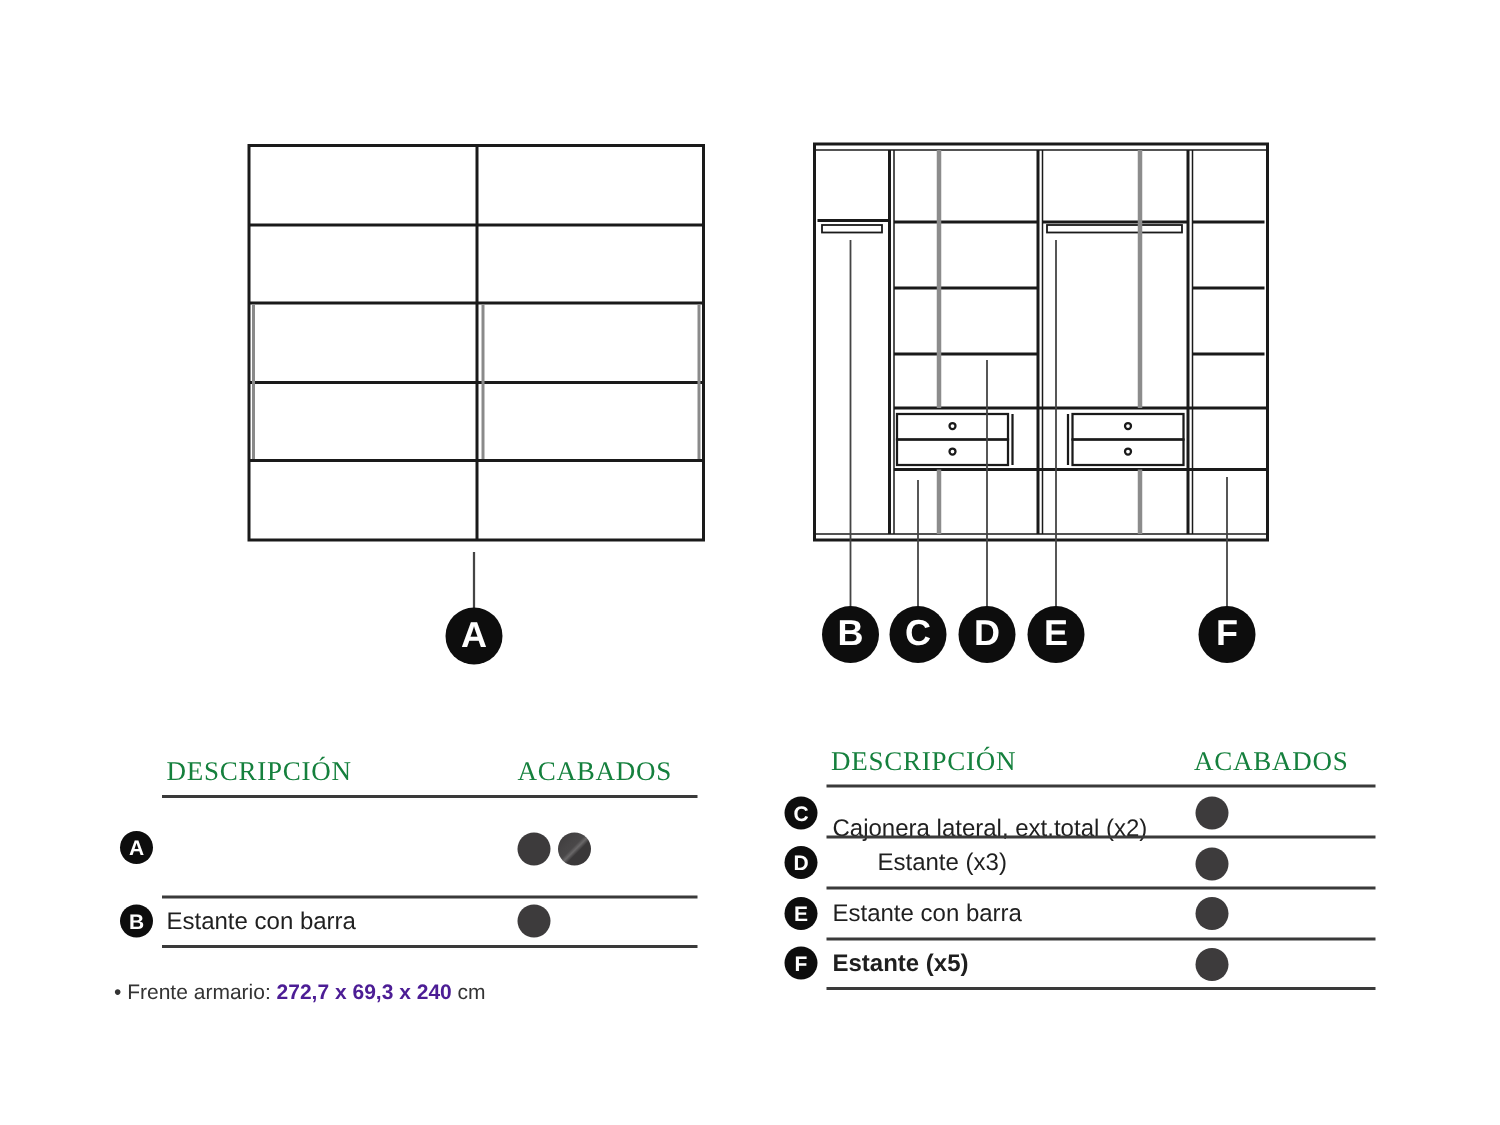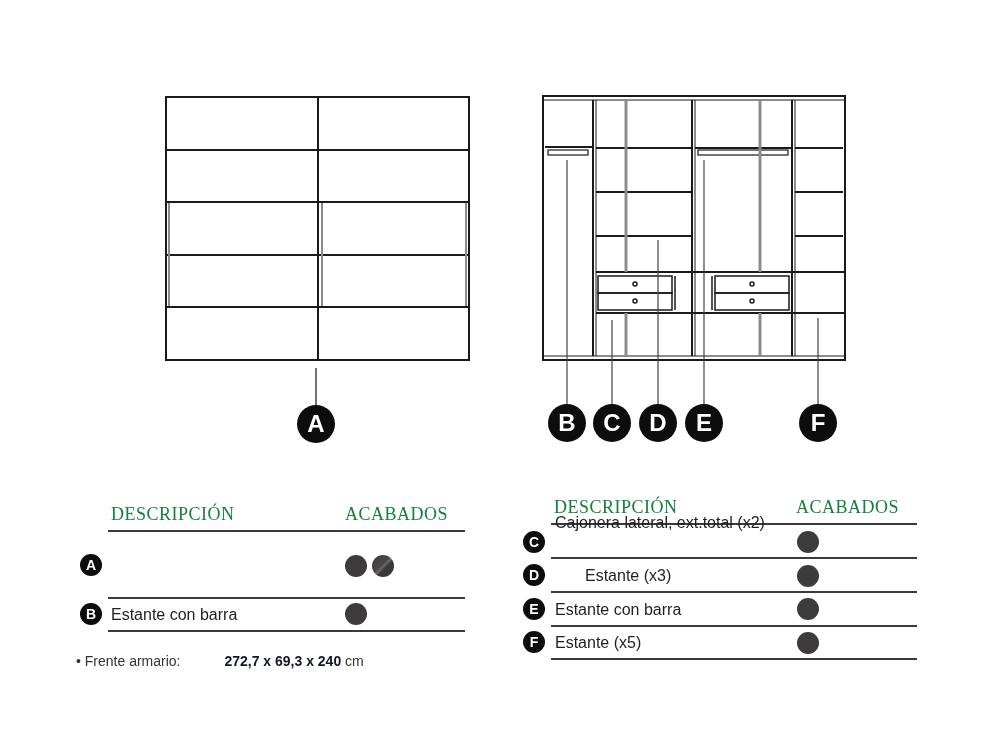--- a/index.html
+++ b/index.html
@@ -10,21 +10,21 @@
            color: #fff; font-weight: bold; font-size: 24px; line-height: 38px; text-align: center; }
   .sbadge { display: inline-block; width: 22px; height: 22px; border-radius: 50%; background: #0d0d0d;
             color: #fff; font-weight: bold; font-size: 14px; line-height: 22px; text-align: center;
             position: absolute; }
   .th { position: absolute; color: #15803d; font-size: 18px; letter-spacing: 0.5px; font-family: Liberation Serif, serif; }
   .rule { position: absolute; height: 1.5px; background: #3a3a3a; }
   .row-text { position: absolute; font-size: 16px; color: #1f1f1f; line-height: 21px; }
   .swatch { position: absolute; width: 22px; height: 22px; border-radius: 50%; background: #3d3b3c; }
   .swatch.glass { background: linear-gradient(135deg, #3d3b3c 0%, #4a4849 45%, #6a6869 52%, #3a3839 60%, #3a3839 100%); }
   .note { position: absolute; font-size: 14px; color: #333; }
-  .note b { color: #0f172a; margin-left: 40px; }
+  .note b { color: #4c1d95; }
 </style>
 </head>
 <body>
 
 <svg width="1000" height="750">
   <g stroke="#1a1a1a" stroke-width="2" fill="none">
     <rect x="166" y="97" width="303" height="263"></rect>
     <line x1="318" y1="97" x2="318" y2="360"></line>
     <line x1="166" y1="150" x2="469" y2="150"></line>
     <line x1="166" y1="202" x2="469" y2="202"></line>
@@ -123,30 +123,30 @@
 <div class="swatch" style="left:345px; top:603px;"></div>
 <div class="rule" style="left:108px; top:630px; width:357px;"></div>
 
 <div class="note" style="left:76px; top:653px;"><span>• Frente armario: </span><b>272,7 x 69,3 x 240</b><span> cm</span></div>
 
 <div class="th" style="left:554px; top:497px;">DESCRIPCIÓN</div>
 <div class="th" style="left:796px; top:497px;">ACABADOS</div>
 <div class="rule" style="left:551px; top:523px; width:366px;"></div>
 
 <span class="sbadge" style="left:523px; top:531px;">C</span>
-<div class="row-text" style="left:555px; top:512px;">Cajonera lateral, ext.total (x2)</div>
+<div class="row-text" style="left:555px; top:542px;">Cajonera lateral, ext.total (x2)</div>
 <div class="swatch" style="left:797px; top:531px;"></div>
 <div class="rule" style="left:551px; top:557px; width:366px;"></div>
 
 <span class="sbadge" style="left:523px; top:564px;">D</span>
 <div class="row-text" style="left:585px; top:565px;">Estante (x3)</div>
 <div class="swatch" style="left:797px; top:565px;"></div>
 <div class="rule" style="left:551px; top:591px; width:366px;"></div>
 
 <span class="sbadge" style="left:523px; top:598px;">E</span>
 <div class="row-text" style="left:555px; top:599px;">Estante con barra</div>
 <div class="swatch" style="left:797px; top:598px;"></div>
 <div class="rule" style="left:551px; top:625px; width:366px;"></div>
 
 <span class="sbadge" style="left:523px; top:631px;">F</span>
-<div class="row-text" style="left:555px; top:632px;">Estante (x5)</div>
+<div class="row-text" style="left:555px; top:632px;font-weight:bold;">Estante (x5)</div>
 <div class="swatch" style="left:797px; top:632px;"></div>
 <div class="rule" style="left:551px; top:658px; width:366px;"></div>
 
 </body></html>

